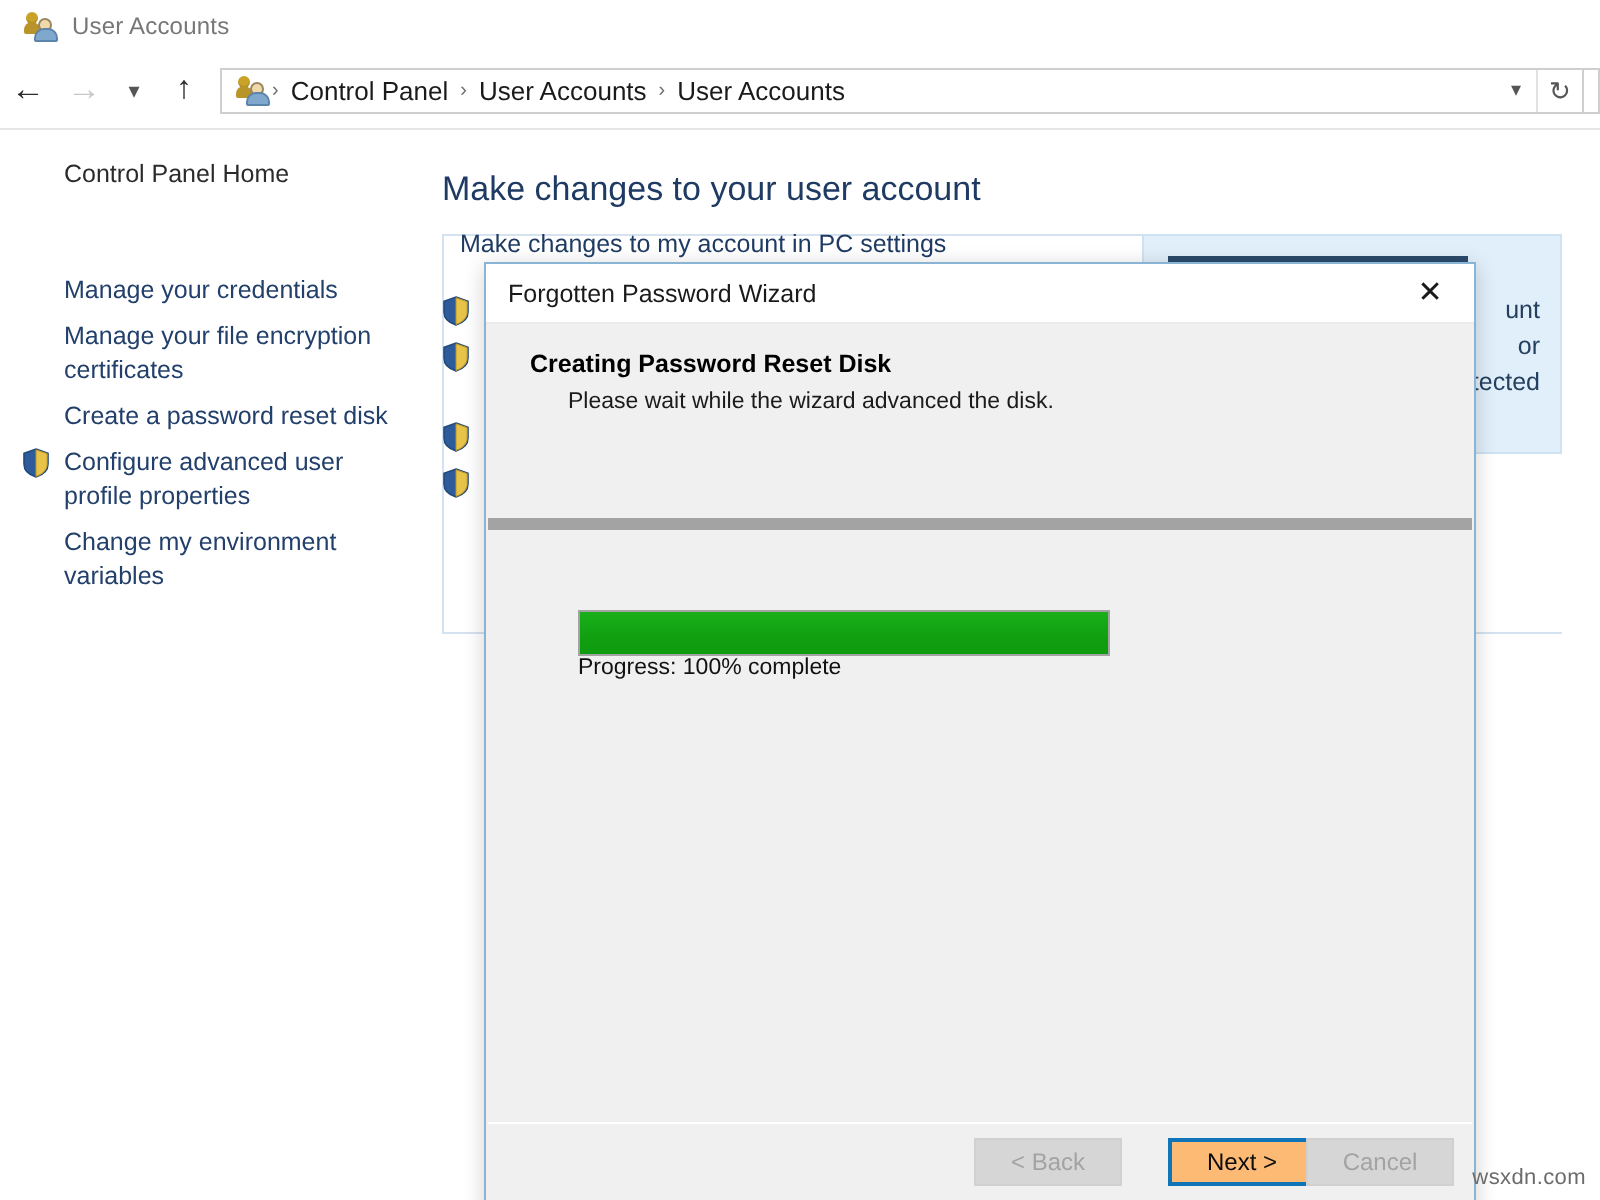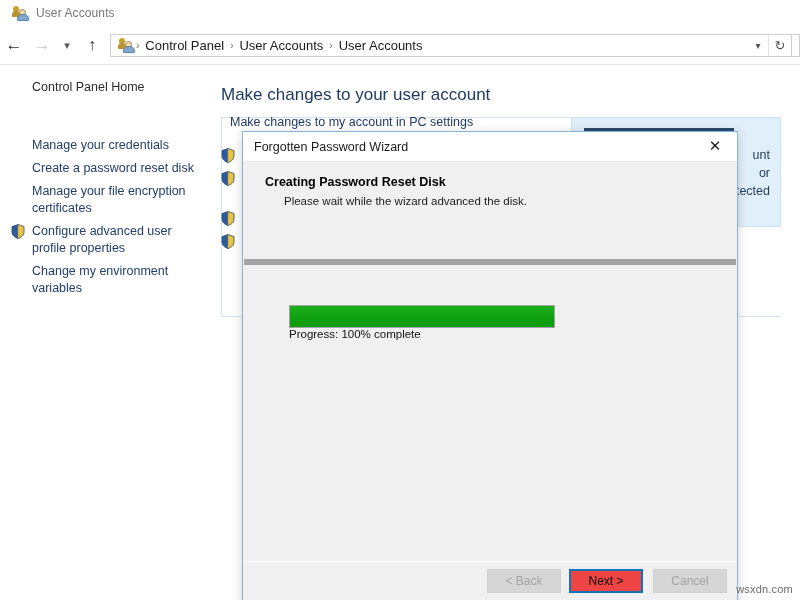--- a/index.html
+++ b/index.html
@@ -389,22 +389,22 @@
     border: 1px solid #d0d0d0;
     color: #a3a3a3;
     box-sizing: border-box;
     display: flex;
     align-items: center;
     justify-content: center;
     padding: 0;
   }
   .btn.back   { right: 175px; }
   .btn.next   {
-    right: 93px;
-    background: #ef4444;
+    right: 78px;
+    background: #fdba74;
     border: 2px solid #0f74b8;
     color: #0c0c0c;
   }
   .btn.cancel { right: 9px; }
 
   
   .watermark {
     position: absolute;
     right: 7px; bottom: 5px;
     font-size: 11px;
@@ -461,25 +461,25 @@
 
   <div class="leftpane">
     <div class="nav-home">Control Panel Home</div>
     <div class="nav-links">
 
       <div class="nav-link">
         <span>Manage your credentials</span>
       </div>
 
       <div class="nav-link">
+        <span>Manage your file encryption certificates</span>
+      </div>
+
+      <div class="nav-link">
         <span>Create a password reset disk</span>
-      </div>
-
-      <div class="nav-link">
-        <span>Manage your file encryption certificates</span>
       </div>
 
       <div class="nav-link has-shield">
         <span class="shield nav-shield-abs">
           <svg width="14" height="15" viewBox="0 0 14 15">
             <path d="M7 0.5 L13 2.6 L13 8 C13 11.3 10.3 13.5 7 14.5 C3.7 13.5 1 11.3 1 8 L1 2.6 Z" fill="#2e5c9a" stroke="#23497c" stroke-width="0.8"></path>
             <path d="M7 0.9 L7 14.2 C10.1 13.2 12.6 11.1 12.6 8 L12.6 2.8 Z" fill="#e8c349"></path>
             <path d="M7 0.9 L7 14.2 C10.1 13.2 12.6 11.1 12.6 8 L12.6 2.8 Z" fill="none" stroke="#b99426" stroke-width="0.5"></path>
           </svg>
         </span>

